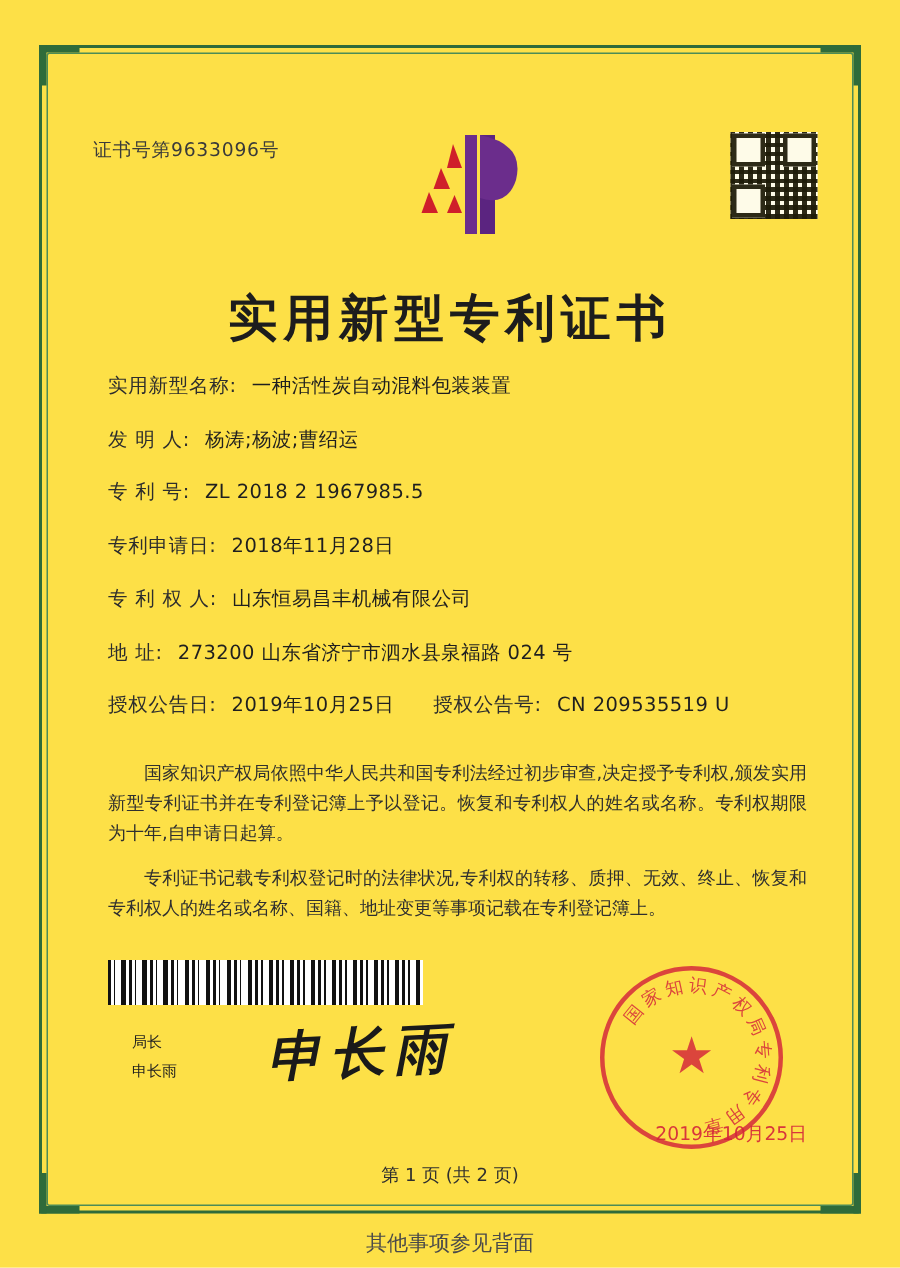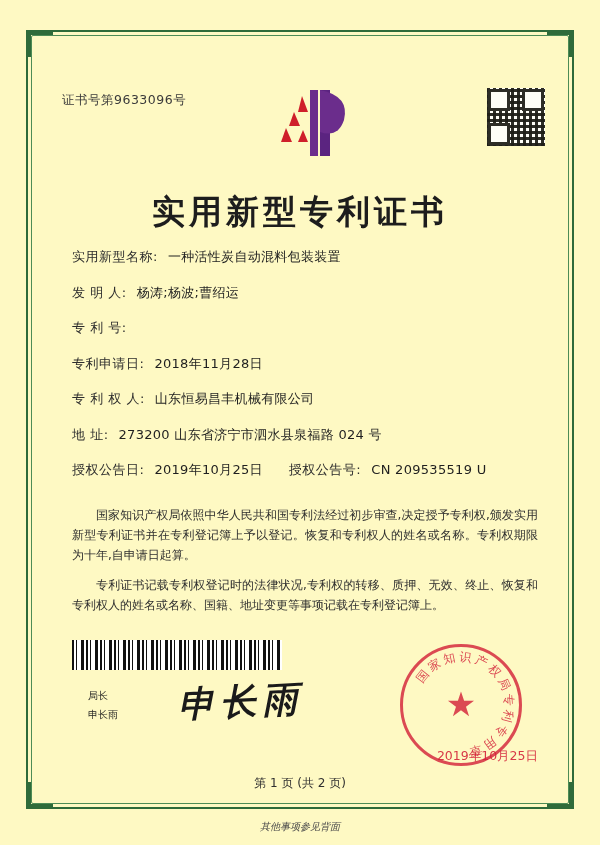--- a/index.html
+++ b/index.html
@@ -6,21 +6,21 @@
   body{
     width:600px;height:845px;
     background:#ffffff;
     font-family:"Liberation Serif", serif;
     color:#2b2b2b;
     overflow:hidden;
   }
   .page{
     position:relative;
     width:600px;height:845px;
-    background:#fef9c3;
+    background:#fde047;
   }
   
   .border-outer{
     position:absolute;left:26px;top:30px;right:26px;bottom:36px;
     border:2px solid #2f6b3a;
     border-radius:2px;
   }
   .border-inner{
     position:absolute;left:31px;top:35px;right:31px;bottom:41px;
     border:1px solid #4d8c56;
@@ -123,21 +123,21 @@
     font-size:12.5px;color:#d4243a;opacity:.9;
     font-family:"DejaVu Sans", sans-serif;
   }
 
   .page-no{
     position:absolute;left:0;right:0;top:775px;text-align:center;
     font-size:12px;color:#2f2f2f;font-family:"DejaVu Sans", sans-serif;
   }
   .footnote{
     position:absolute;left:0;right:0;top:820px;text-align:center;
-    font-size:10px;color:#4a4a4a;font-family:"DejaVu Sans", sans-serif;font-style:italic;
+    font-size:14px;color:#4a4a4a;font-family:"DejaVu Sans", sans-serif;
   }
 </style>
 </head>
 <body>
 
 <div class="page">
 
   <div class="border-outer"></div>
   <div class="border-inner"></div>
   <div class="corner c-tl"></div>
@@ -174,20 +174,21 @@
       <div class="fval">一种活性炭自动混料包装装置</div>
     </div>
 
     <div class="frow">
       <div class="flabel">发 明 人:</div>
       <div class="fval">杨涛;杨波;曹绍运</div>
     </div>
 
     <div class="frow">
       <div class="flabel">专 利 号:</div>
+      <div class="fval">ZL 2018 2 1967985.5</div>
     </div>
 
     <div class="frow">
       <div class="flabel">专利申请日:</div>
       <div class="fval">2018年11月28日</div>
     </div>
 
     <div class="frow">
       <div class="flabel">专 利 权 人:</div>
       <div class="fval">山东恒易昌丰机械有限公司</div>

